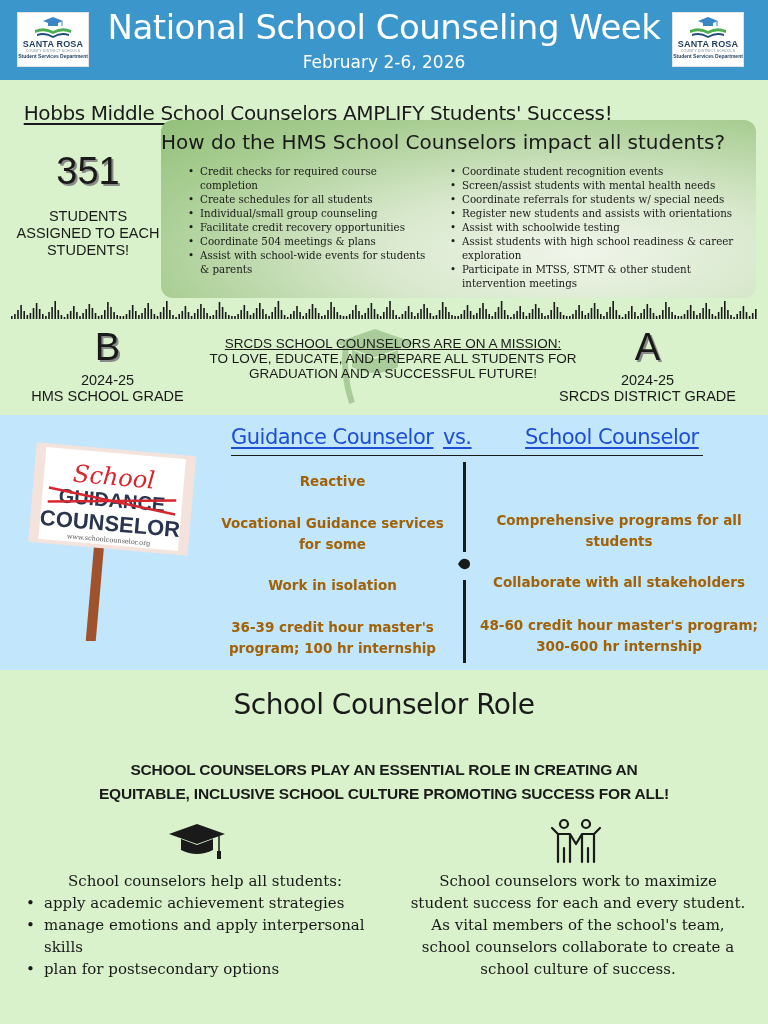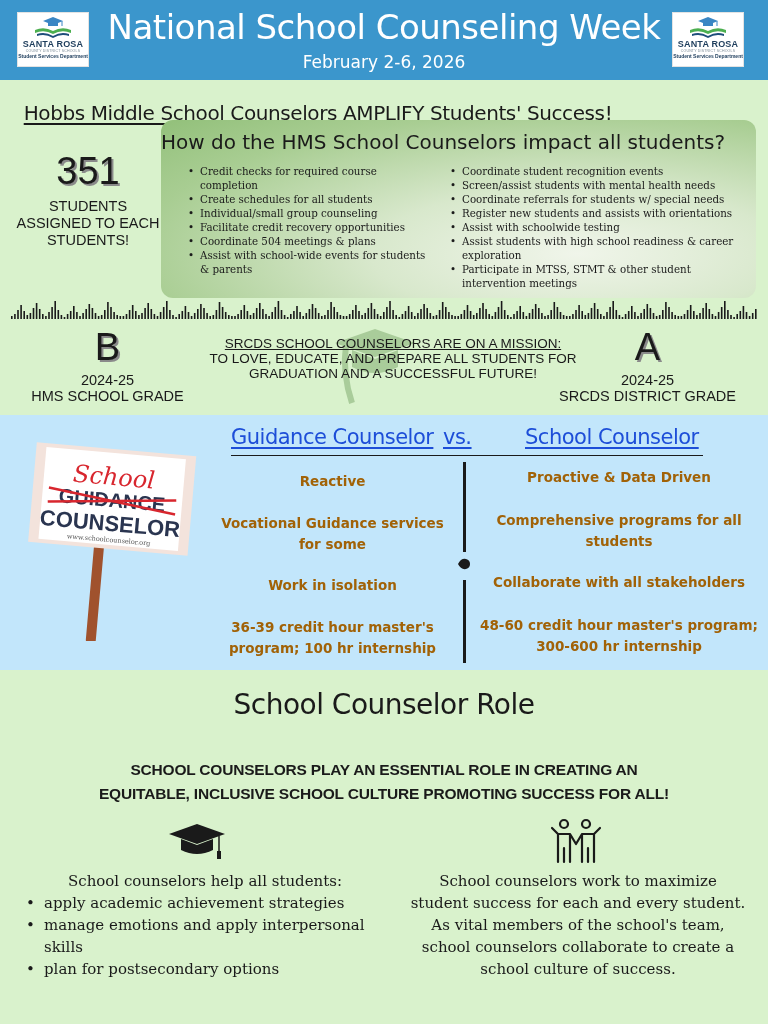--- a/index.html
+++ b/index.html
@@ -18,21 +18,21 @@
 
   .header-title { position: absolute; left: 100px; width: 568px; top: 5px; text-align: center; color: #fff; font-family: "DejaVu Sans", sans-serif; font-size: 34px; font-weight: normal; letter-spacing: -0.5px; line-height: 44px; }
   .header-date { position: absolute; left: 100px; width: 568px; top: 51px; text-align: center; color: #fff; font-size: 17px; line-height: 22px; }
 
   
   .subtitle { position: absolute; left: 0; width: 636px; top: 86px; text-align: center; font-size: 20px; text-decoration: underline; text-underline-offset: 3px; letter-spacing: -0.4px; color: #1a1a1a; margin-top: 15px; }
 
   
   .count-block { position: absolute; left: 0; top: 150px; width: 176px; text-align: center; }
   .count-num { font-family: "Liberation Sans", sans-serif; font-size: 38px; line-height: 42px; color: #1a1a1a; text-shadow: 2px 2px 0 #8a8a8a; }
-  .count-label { font-family: "Liberation Sans", sans-serif; font-size: 14.5px; line-height: 17px; color: #1a1a1a; margin-top: 6px; }
+  .count-label { font-family: "Liberation Sans", sans-serif; font-size: 14.5px; line-height: 17px; color: #1a1a1a; margin-top: 16px; }
 
   
   .impact-box { position: absolute; left: 161px; top: 120px; width: 595px; height: 178px; border-radius: 12px;
     background: radial-gradient(ellipse at 70% 75%, #f0f5ea 0%, #d8e8cc 35%, #a8cd92 75%, #92c07a 100%); }
   .impact-title { position: absolute; left: 0; width: 100%; top: 10px; text-align: left; font-size: 20px; color: #1a1a1a; }
   .impact-col { position: absolute; top: 44px; list-style: none; font-family: "DejaVu Serif", serif; font-size: 10.3px; line-height: 14px; color: #1a1a1a; }
   .impact-col.left { left: 26px; width: 250px; }
   .impact-col.right { left: 288px; width: 300px; }
   .impact-col li { position: relative; padding-left: 13px; }
   .impact-col li::before { content: "\2022"; position: absolute; left: 1px; top: 0; }
@@ -444,21 +444,20 @@
   <svg class="divider-heart" viewBox="0 0 14 14">
     <path d="M1 7 Q4 1 9 2 Q13 3 13 7 Q13 11 9 12 Q4 13 1 7 Z" fill="#1a1a1a"></path>
   </svg>
   <div class="divider-bot"></div>
 
   <div class="cmp-item left" style="top:56px;">Reactive</div>
   <div class="cmp-item left" style="top:98px;">Vocational Guidance services for some</div>
   <div class="cmp-item left" style="top:160px;">Work in isolation</div>
   <div class="cmp-item left" style="top:202px;">36-39 credit hour master's program; 100 hr internship</div>
 
-  <div class="cmp-item right" style="top:52px;">Proactive &amp; Data Driven</div>
   <div class="cmp-item right" style="top:95px;">Comprehensive programs for all students</div>
   <div class="cmp-item right" style="top:157px;">Collaborate with all stakeholders</div>
   <div class="cmp-item right" style="top:200px;">48-60 credit hour master's program; 300-600 hr internship</div>
 </div>
 
 <div class="role-title">School Counselor Role</div>
 <div class="role-statement">
   <div>SCHOOL COUNSELORS PLAY AN ESSENTIAL ROLE IN CREATING AN</div>
   <div>EQUITABLE, INCLUSIVE SCHOOL CULTURE PROMOTING SUCCESS FOR ALL!</div>
 </div>

